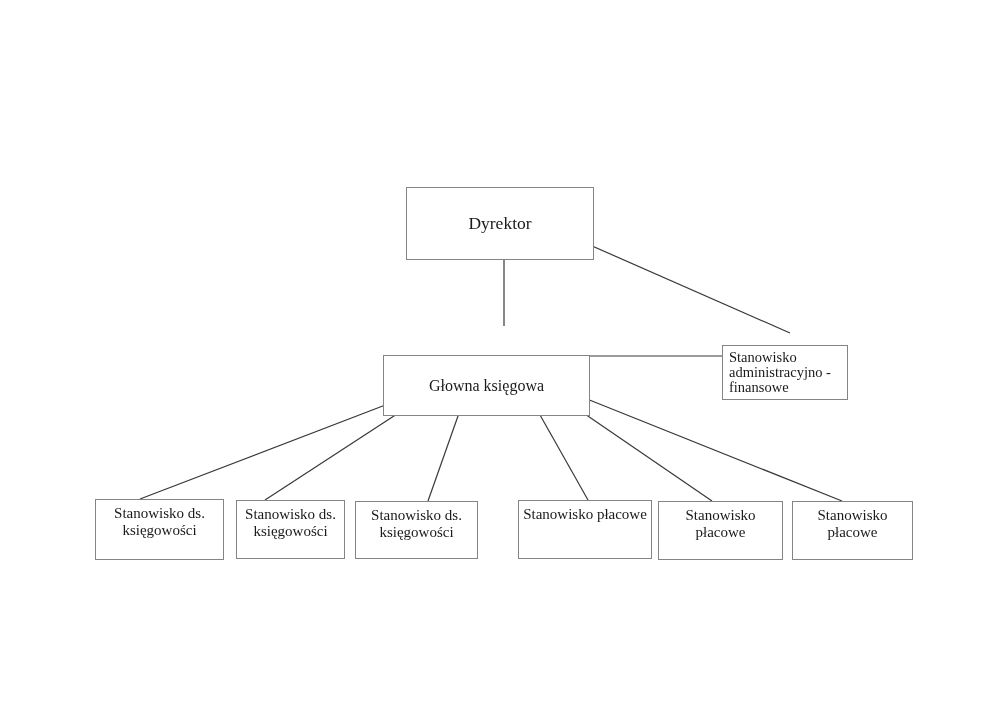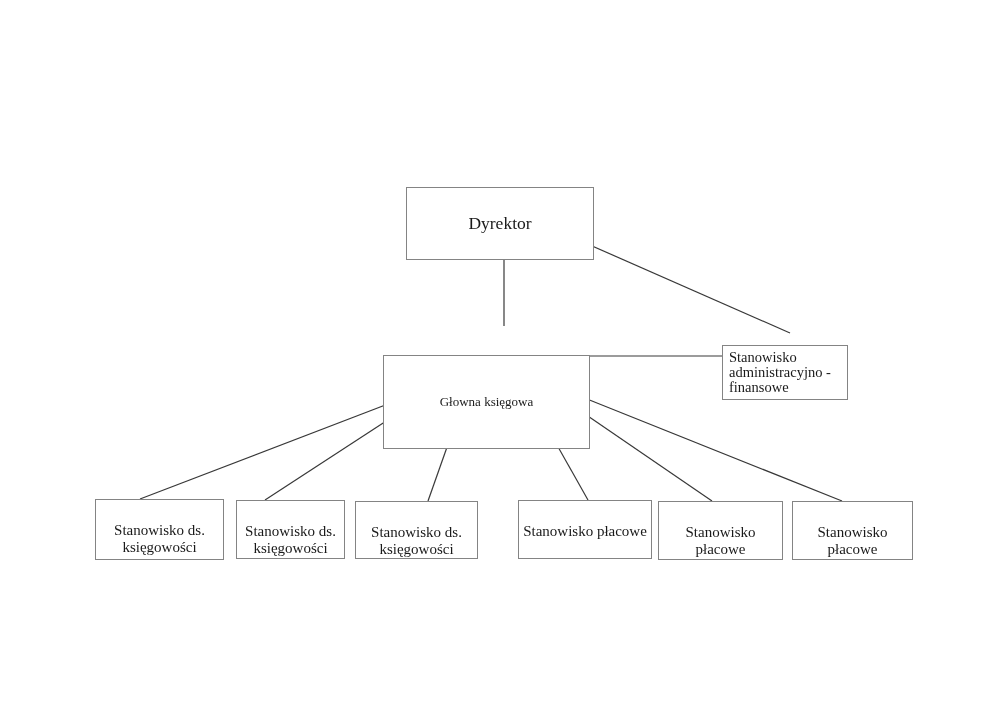--- a/index.html
+++ b/index.html
@@ -44,31 +44,31 @@
   }
   .box.centered {
     display: flex;
     align-items: center;
     justify-content: center;
     text-align: center;
     margin-top: 29px;
   }
   .box.top-centered {
     text-align: center;
-    padding-top: 22px;
+    padding-top: 5px;
     font-size: 15px;
     line-height: 17px;
   }
   .box-director {
     left: 406px; top: 158px; width: 188px; height: 73px;
     font-size: 17.5px;
   }
   .box-chief {
-    left: 383px; top: 326px; width: 207px; height: 94px;
-    font-size: 13px;
+    left: 383px; top: 326px; width: 207px; height: 61px;
+    font-size: 16px;
   }
   .box-admin {
     left: 722px; top: 333px; width: 126px; height: 55px;
     font-size: 14.5px;
     line-height: 15px;
     padding: 4px 0 0 6px;
     margin-top: 12px;
   }
   .box-acct-1 { left: 95px;  top: 499px; width: 129px; height: 61px; }
   .box-acct-2 { left: 236px; top: 500px; width: 109px; height: 59px; }

